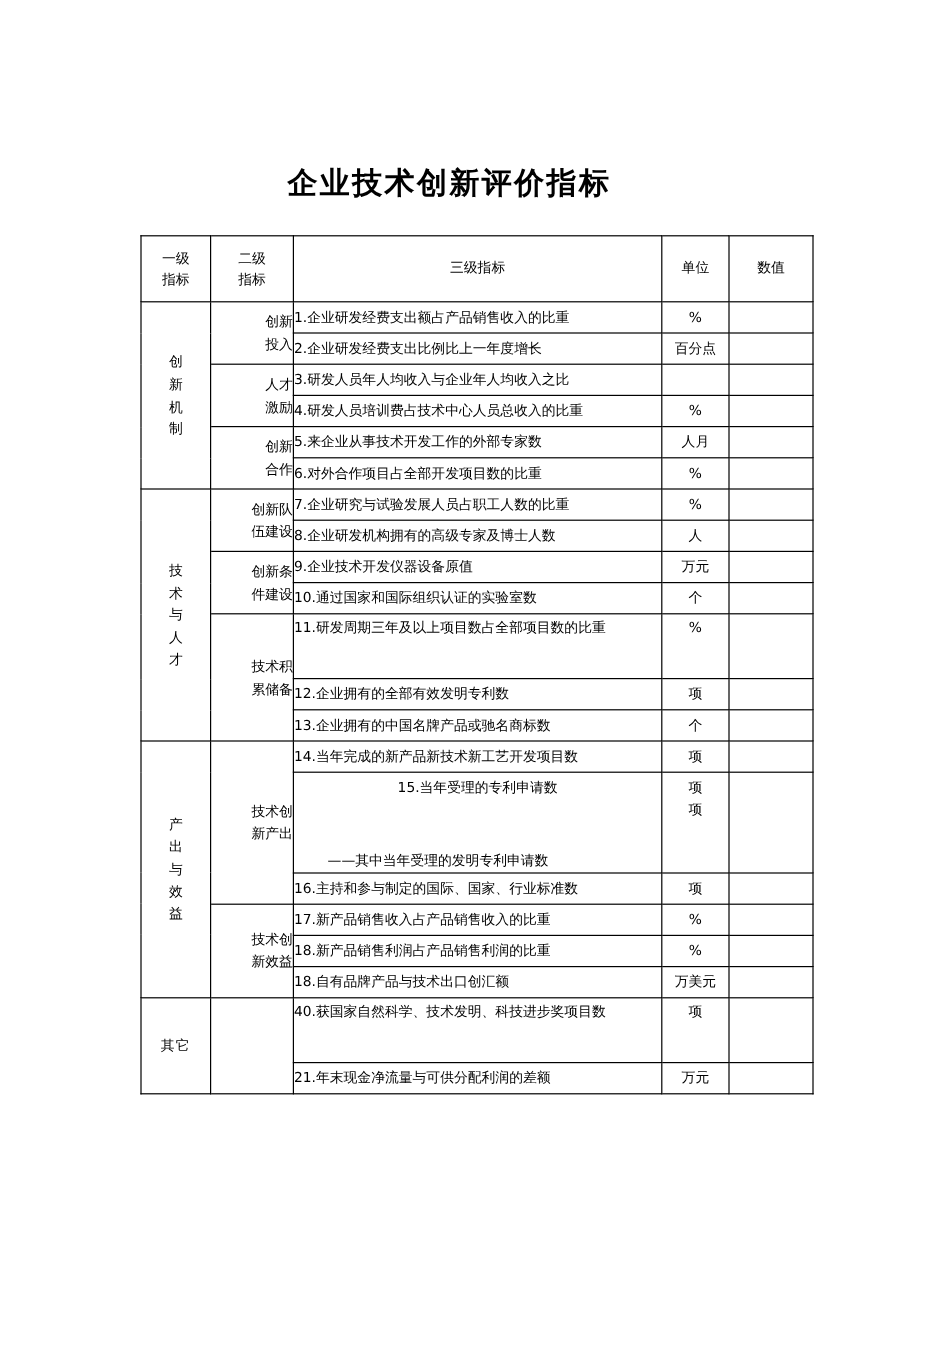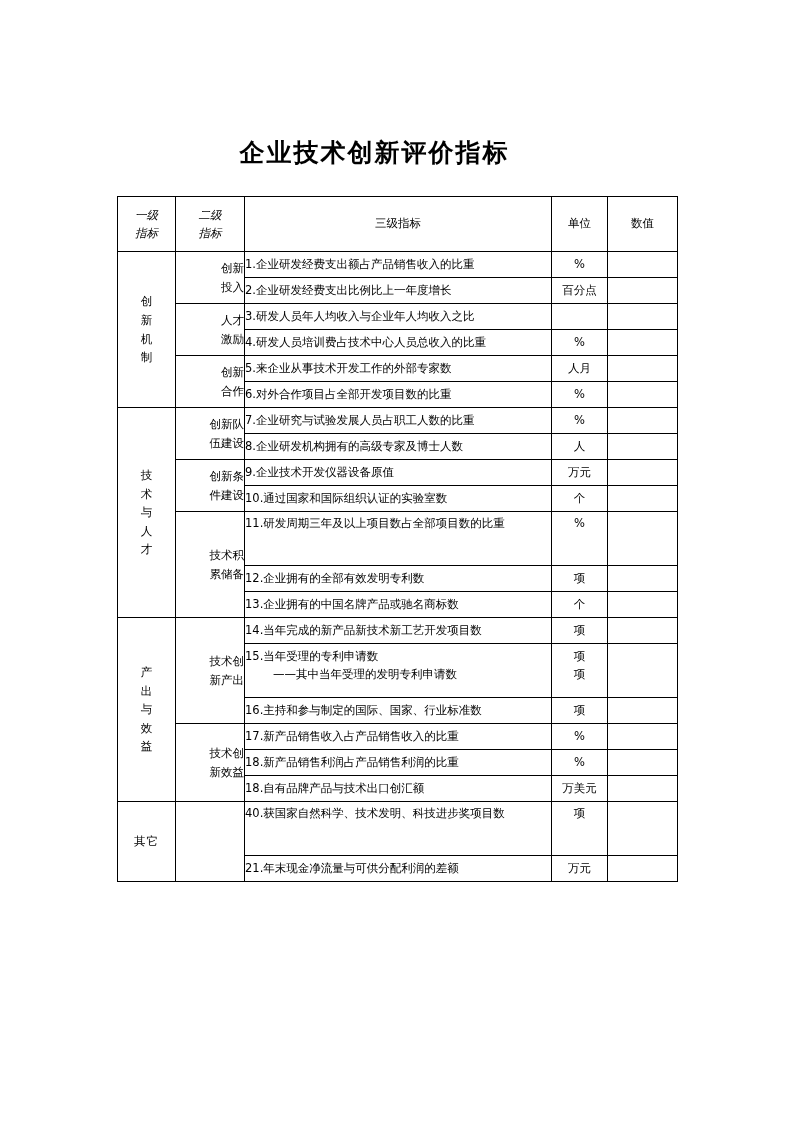--- a/index.html
+++ b/index.html
@@ -57,21 +57,20 @@
   col.c5 { width: 70px; }
 
   .hdr {
     text-align: center;
     font-size: 11.5px;
     height: 54px;
   }
   .hdr .two-line {
     display: block;
     line-height: 1.6;
-    font-style: italic;
   }
   .lvl1 {
     text-align: center;
     font-size: 11.5px;
   }
   .lvl1 .vchar {
     display: block;
     line-height: 1.62;
     letter-spacing: 0;
   }
@@ -88,25 +87,27 @@
   }
   .ind {
     text-align: left;
     padding-left: 5px;
     font-size: 11.5px;
     height: 25px;
   }
   .ind .line {
     display: block;
     line-height: 1.6;
+    text-align: center;
   }
   .ind .sub {
     display: block;
     line-height: 1.6;
     padding-left: 28px;
+    margin-top: 43px;
   }
   .unit {
     text-align: center;
     font-size: 11.5px;
   }
   .unit .u {
     display: block;
     line-height: 1.6;
   }
   .unit.top { vertical-align: top; padding-top: 3px; }

